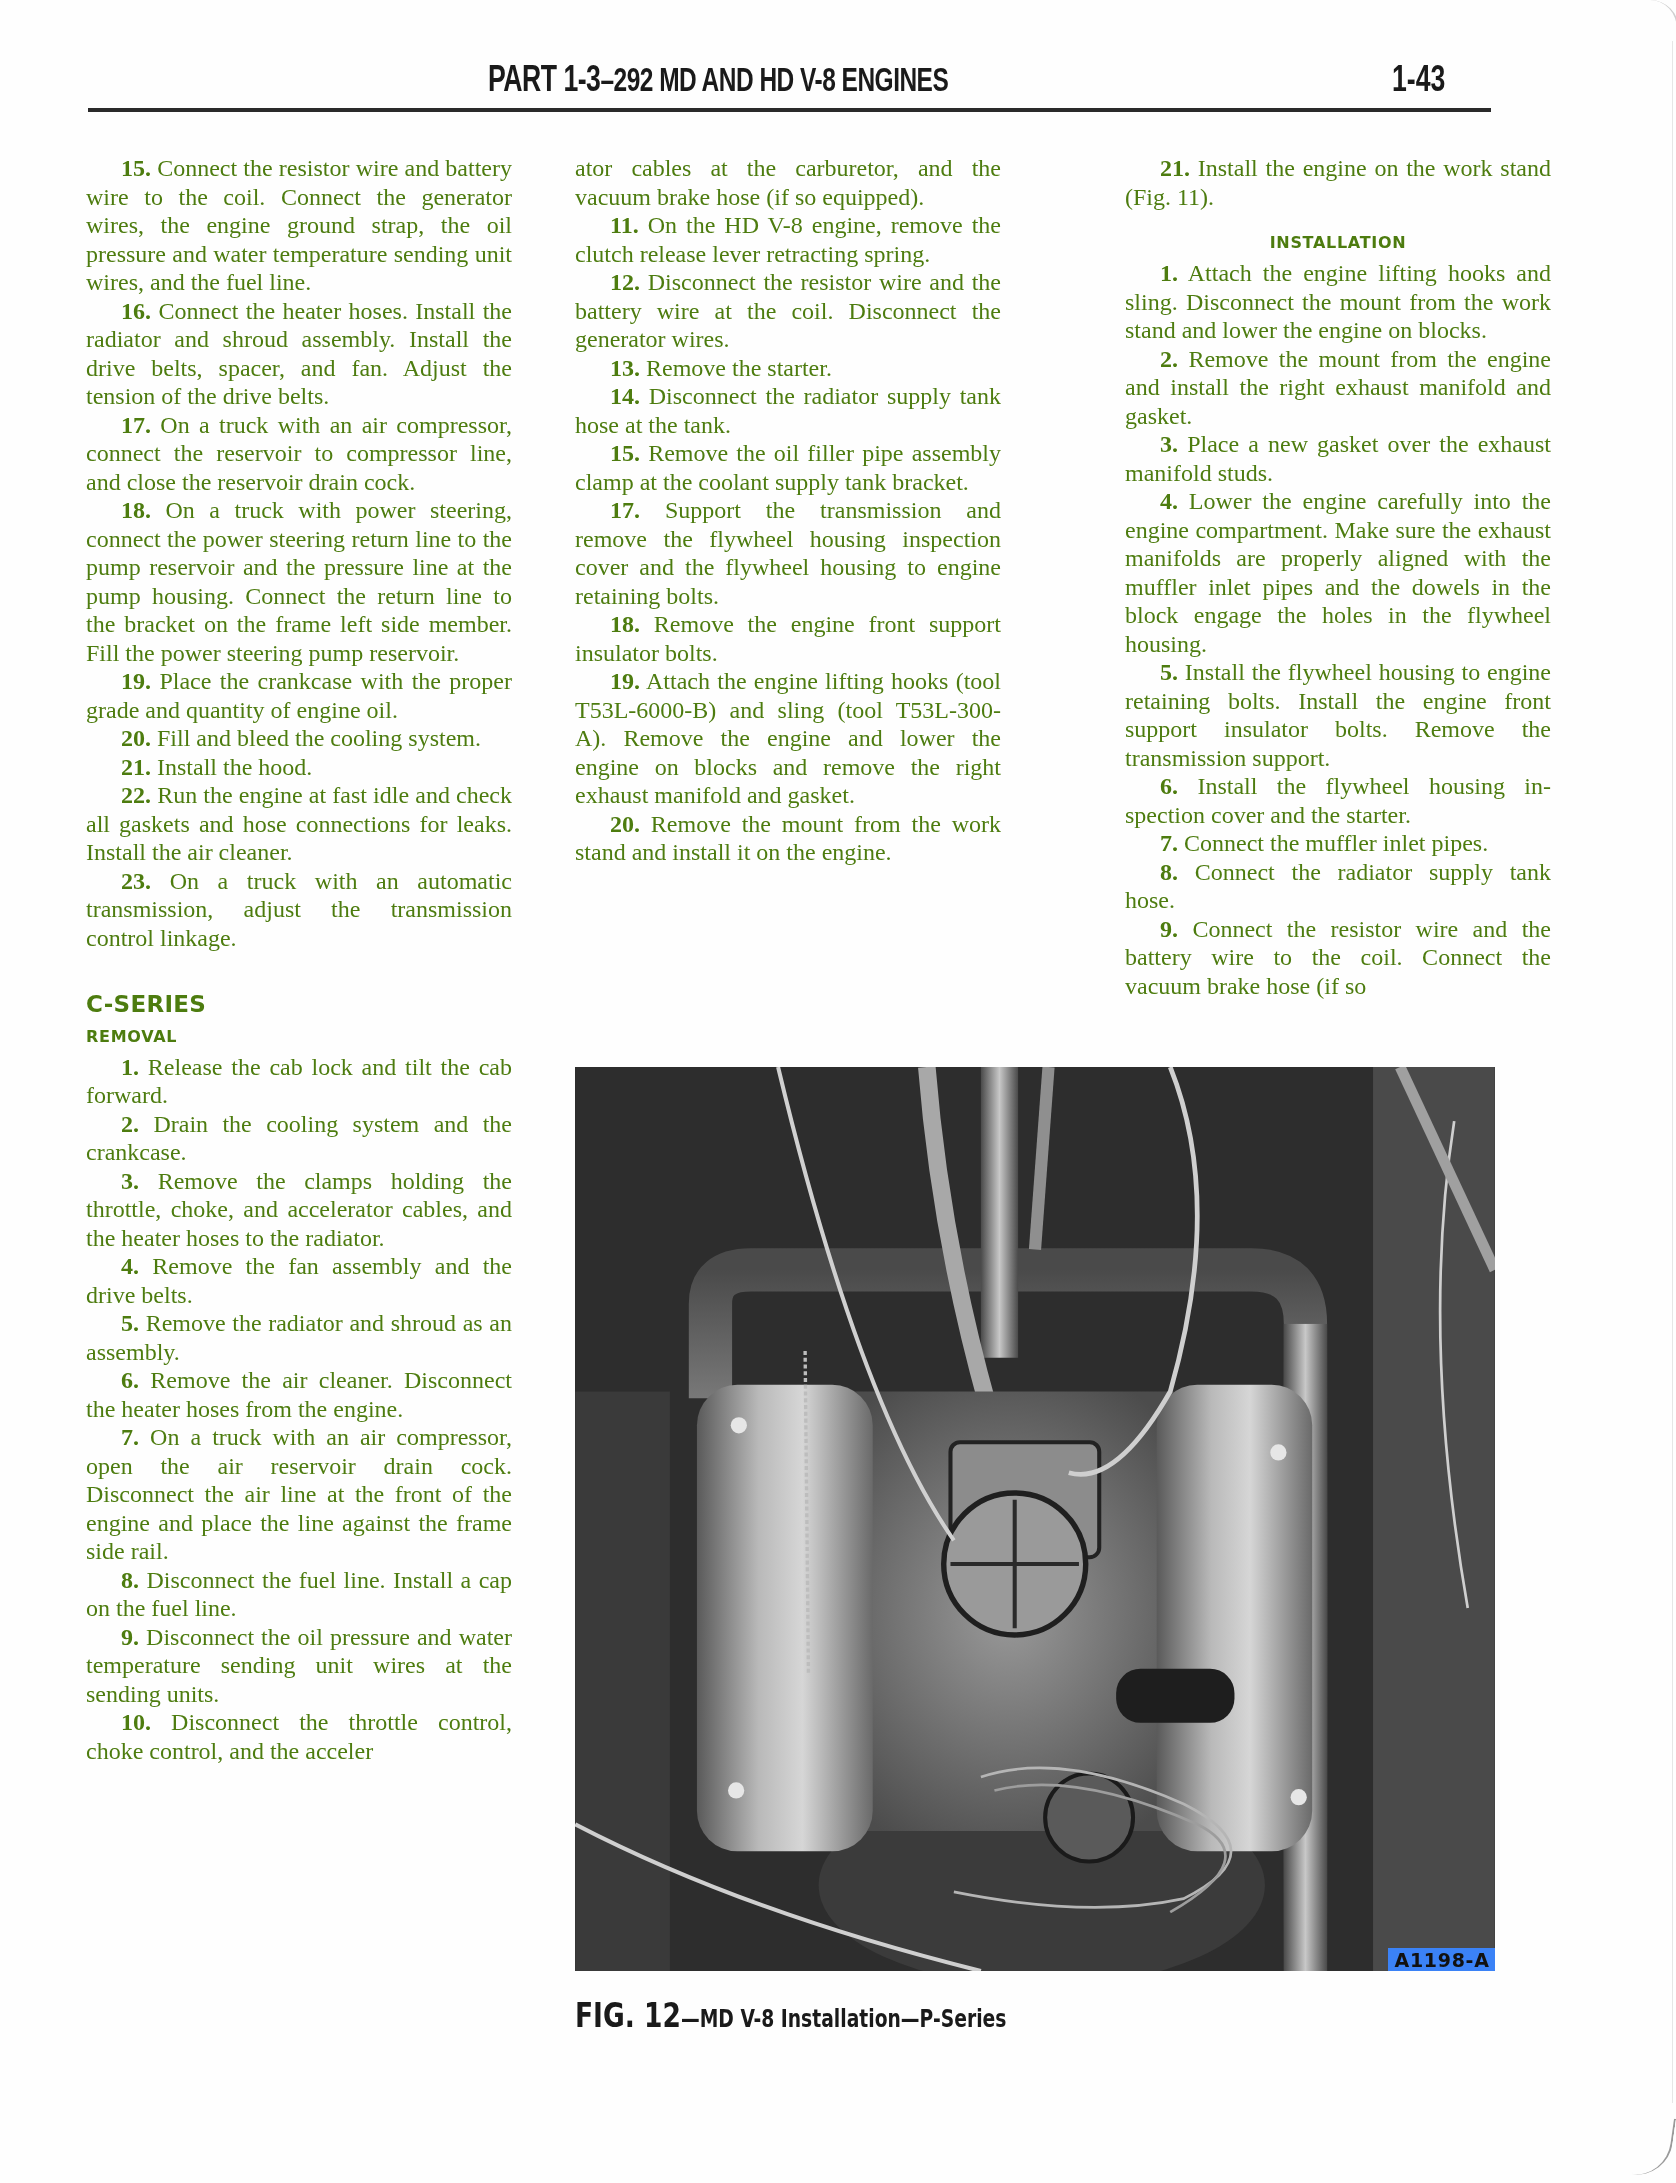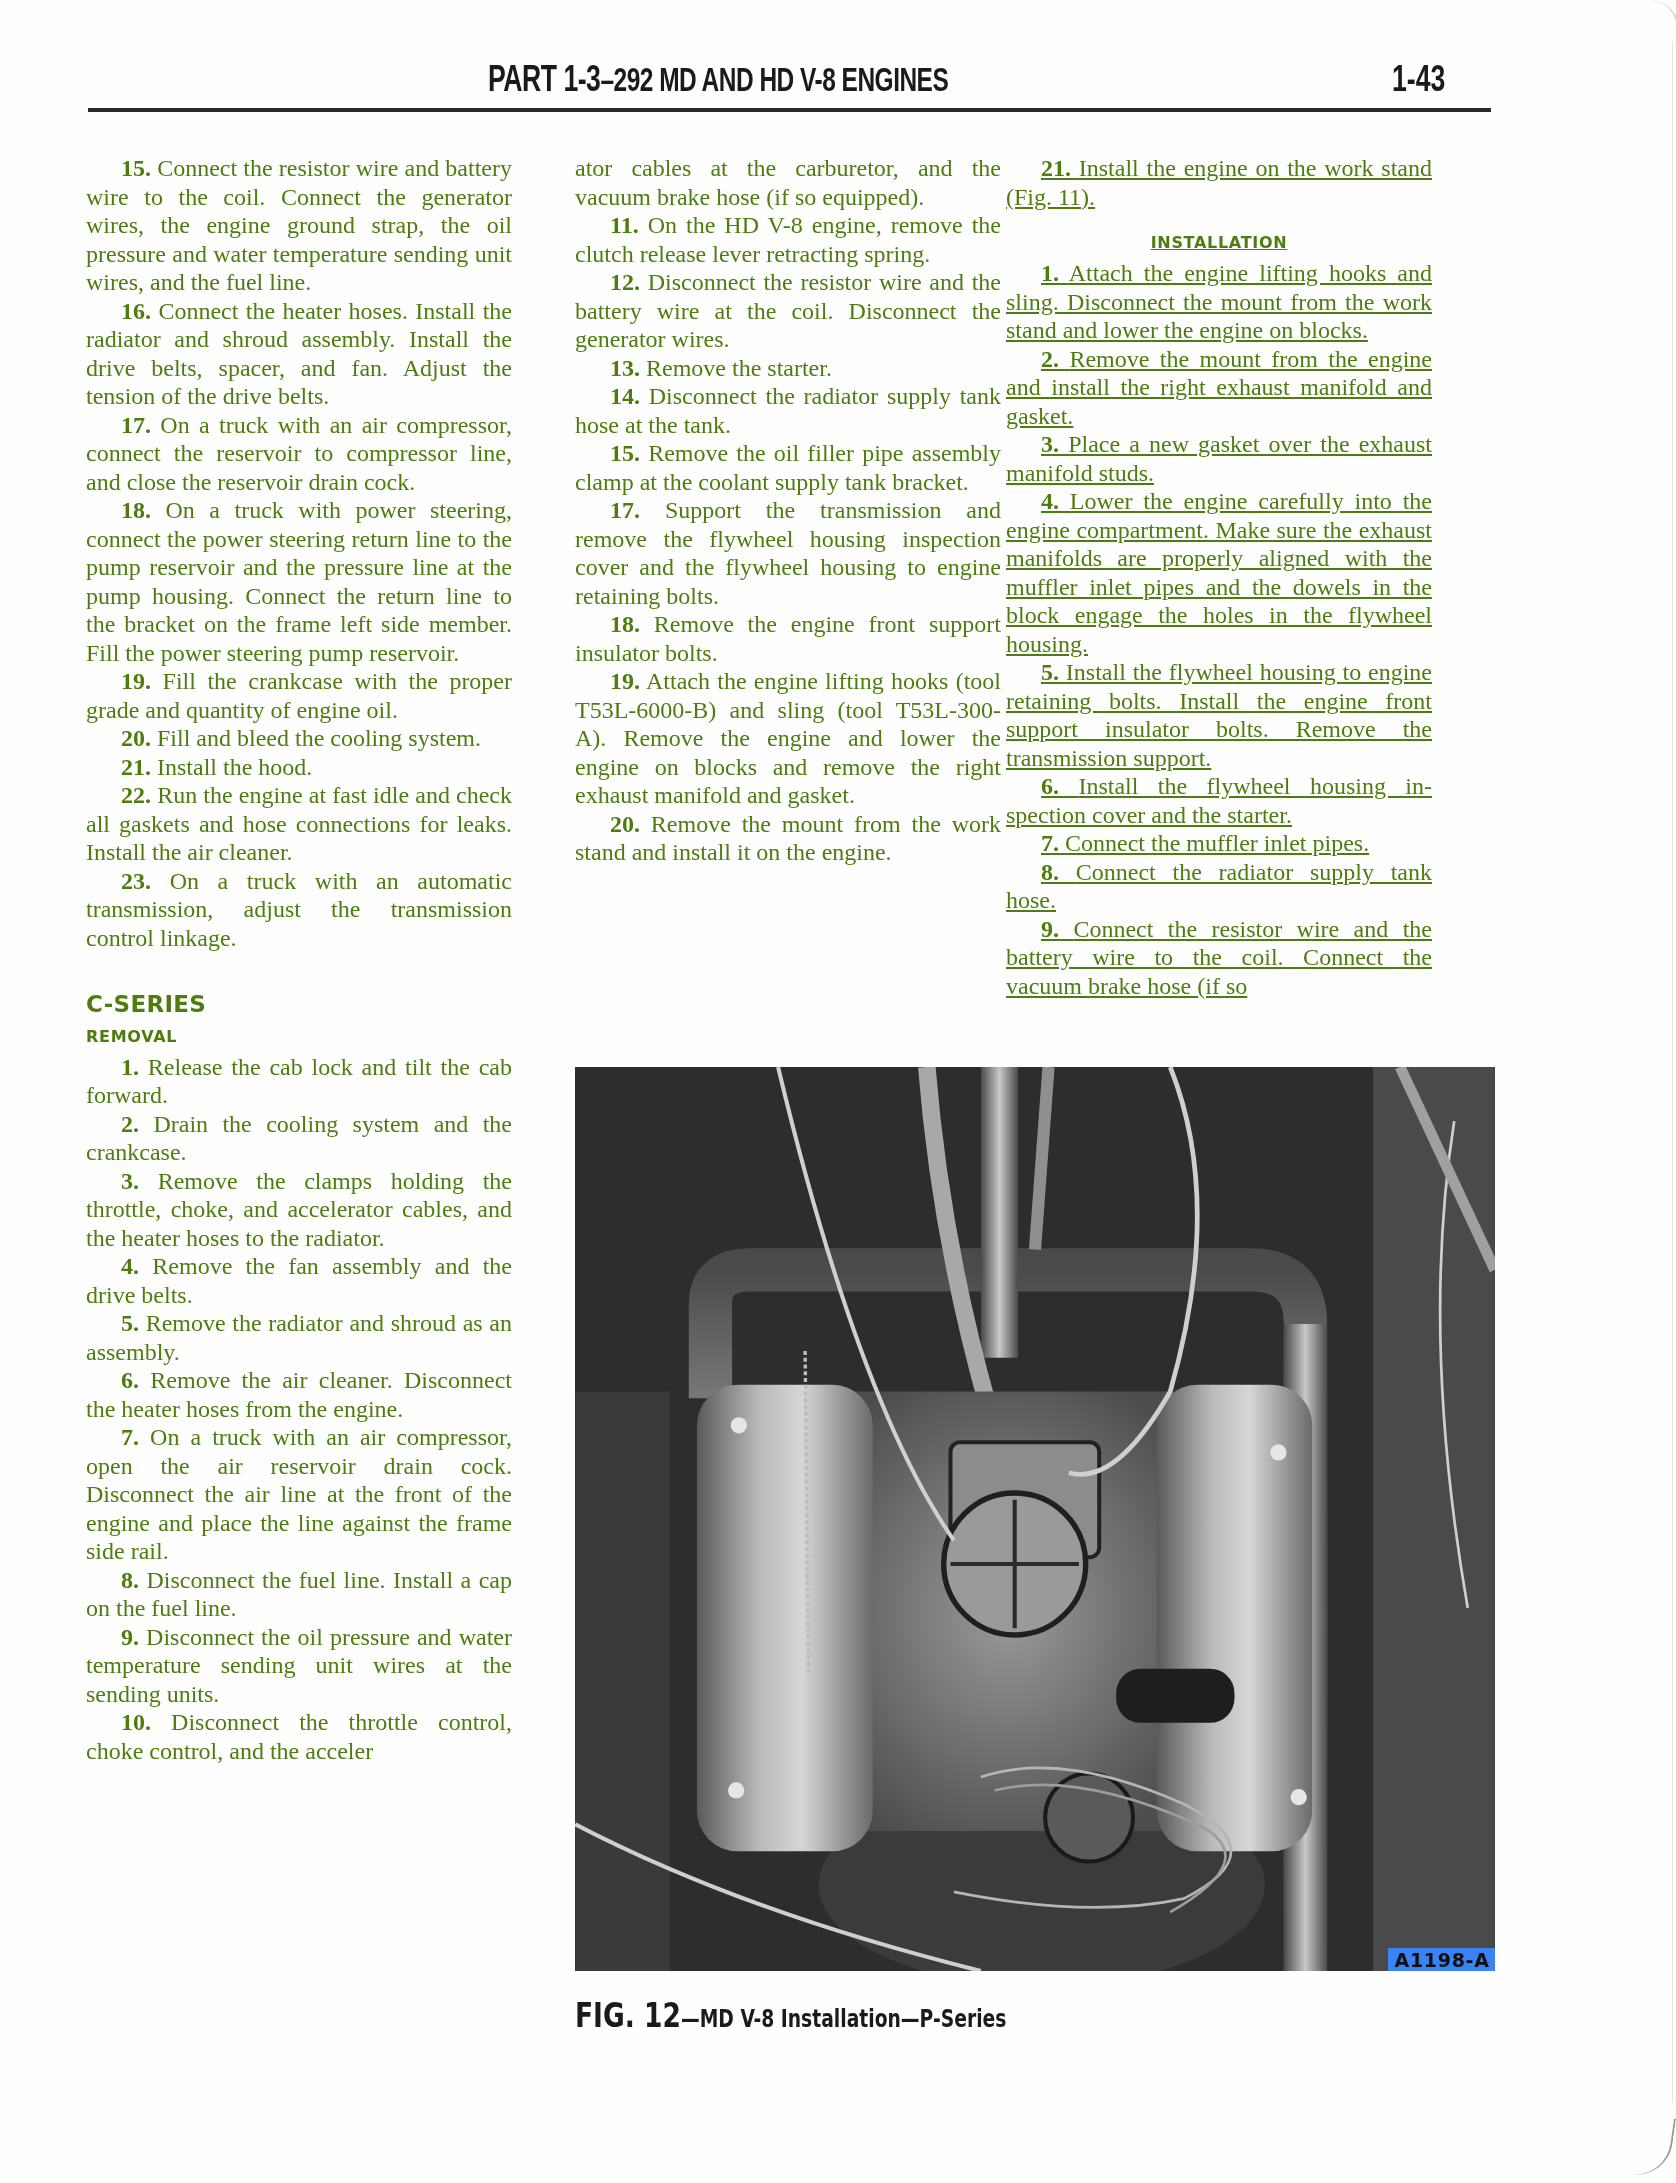--- a/index.html
+++ b/index.html
@@ -26,21 +26,21 @@
   .edge-top { position: absolute; left: 1650px; top: 0; width: 27px; height: 47px;
     border-right: 2px solid #cfcfcf; border-top-right-radius: 41px; }
   .edge-right { position: absolute; left: 1672px; top: 41px; width: 1.4px; height: 2062px; background: #e6e6e6; }
   .edge-bottom { position: absolute; left: 1636px; top: 2116px; width: 34px; height: 61px;
     border-right: 2px solid #9a9a9a; border-bottom-right-radius: 54px; transform: rotate(8deg); }
 
   
   .col { position: absolute; font-family: "Liberation Serif", serif; font-size: 24px; line-height: 28.5px; color: #4d7c0f; }
   .col-left { left: 86px; top: 154px; width: 426px; }
   .col-mid  { left: 575px; top: 154px; width: 426px; }
-  .col-right{ left: 1006px; top: 154px; width: 426px; text-decoration: underline; }
+  .col-right{ left: 1125px; top: 154px; width: 426px; }
 
   .step { text-align: justify; text-indent: 35px; margin: 0 0 0 0; hyphens: manual; }
   .step .num { font-weight: 700; }
   .step.cont { text-indent: 0; }
 
   .sec-h1 { font-family: "DejaVu Sans", sans-serif; font-weight: 700; font-size: 23px; letter-spacing: 0.3px; margin: 39px 0 4px 0; line-height: 27px; }
   .sec-h2 { font-family: "DejaVu Sans", sans-serif; font-weight: 700; font-size: 16px; letter-spacing: 0.7px; margin: 6.8px 0 4px 0; line-height: 24px; }
   .sec-h2.inst { margin-top: 20px; text-align: center; }
 
   
@@ -69,21 +69,21 @@
   <div class="edge-top"></div>
   <div class="edge-right"></div>
   <div class="edge-bottom"></div>
 
   <div class="col col-left">
     <div id="left-cont">
         <p class="step"><span class="num">15.</span> <span>Connect the resistor wire and battery wire to the coil. Connect the generator wires, the engine ground strap, the oil pressure and water tem­perature sending unit wires, and the fuel line.</span></p>
         <p class="step"><span class="num">16.</span> <span>Connect the heater hoses. In­stall the radiator and shroud assem­bly. Install the drive belts, spacer, and fan. Adjust the tension of the drive belts.</span></p>
         <p class="step"><span class="num">17.</span> <span>On a truck with an air com­pressor, connect the reservoir to com­pressor line, and close the reservoir drain cock.</span></p>
         <p class="step"><span class="num">18.</span> <span>On a truck with power steer­ing, connect the power steering re­turn line to the pump reservoir and the pressure line at the pump housing. Connect the return line to the bracket on the frame left side member. Fill the power steering pump reservoir.</span></p>
-        <p class="step"><span class="num">19.</span> <span>Fill the crankcase with the proper grade and quantity of engine oil.</span></p>
+        <p class="step"><span class="num">19.</span> <span>Place the crankcase with the proper grade and quantity of engine oil.</span></p>
         <p class="step"><span class="num">20.</span> <span>Fill and bleed the cooling sys­tem.</span></p>
         <p class="step"><span class="num">21.</span> <span>Install the hood.</span></p>
         <p class="step"><span class="num">22.</span> <span>Run the engine at fast idle and check all gaskets and hose connec­tions for leaks. Install the air cleaner.</span></p>
         <p class="step"><span class="num">23.</span> <span>On a truck with an automatic transmission, adjust the transmission control linkage.</span></p>
       </div>
     <div class="sec-h1">C-SERIES</div>
     <div class="sec-h2">REMOVAL</div>
     <div id="left-removal">
         <p class="step"><span class="num">1.</span> <span>Release the cab lock and tilt the cab forward.</span></p>
         <p class="step"><span class="num">2.</span> <span>Drain the cooling system and the crankcase.</span></p>

